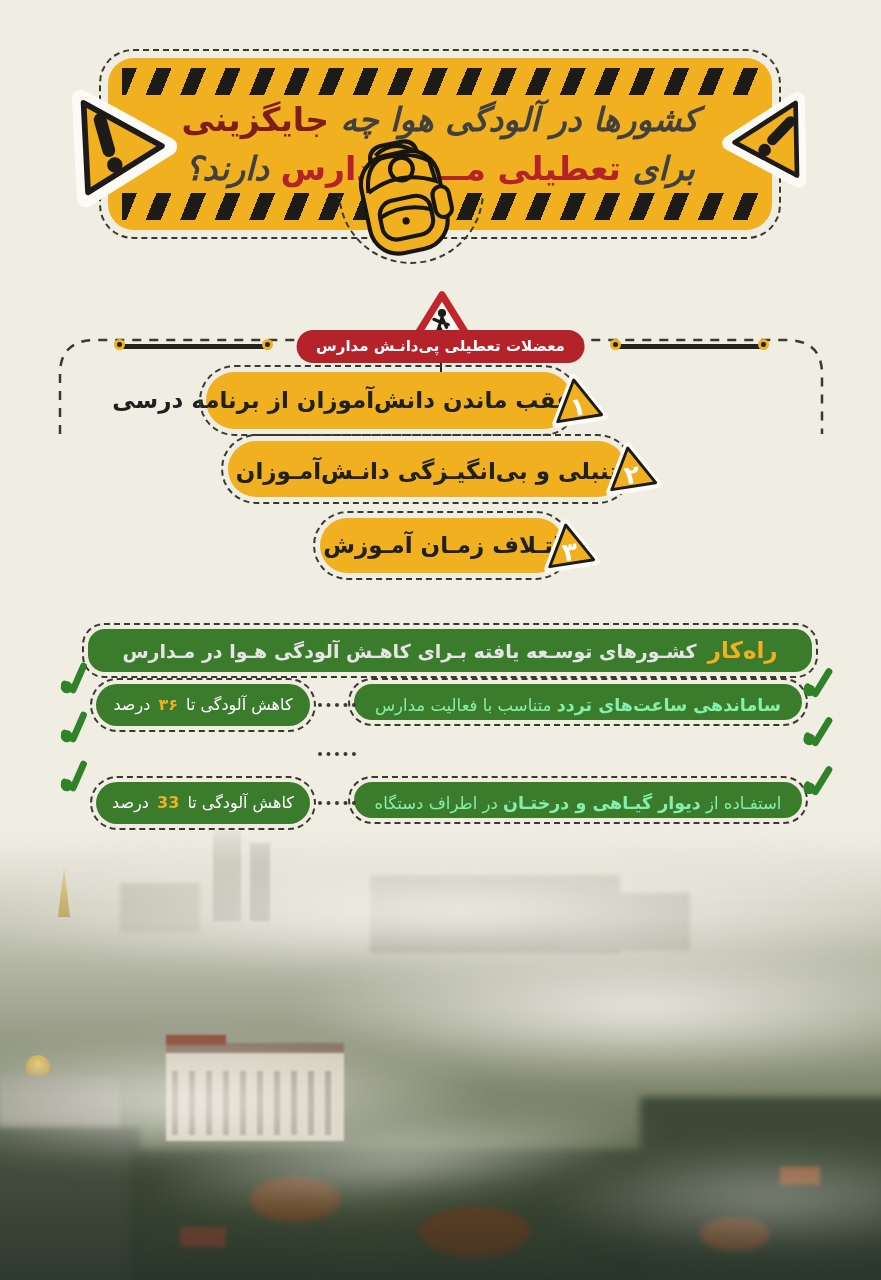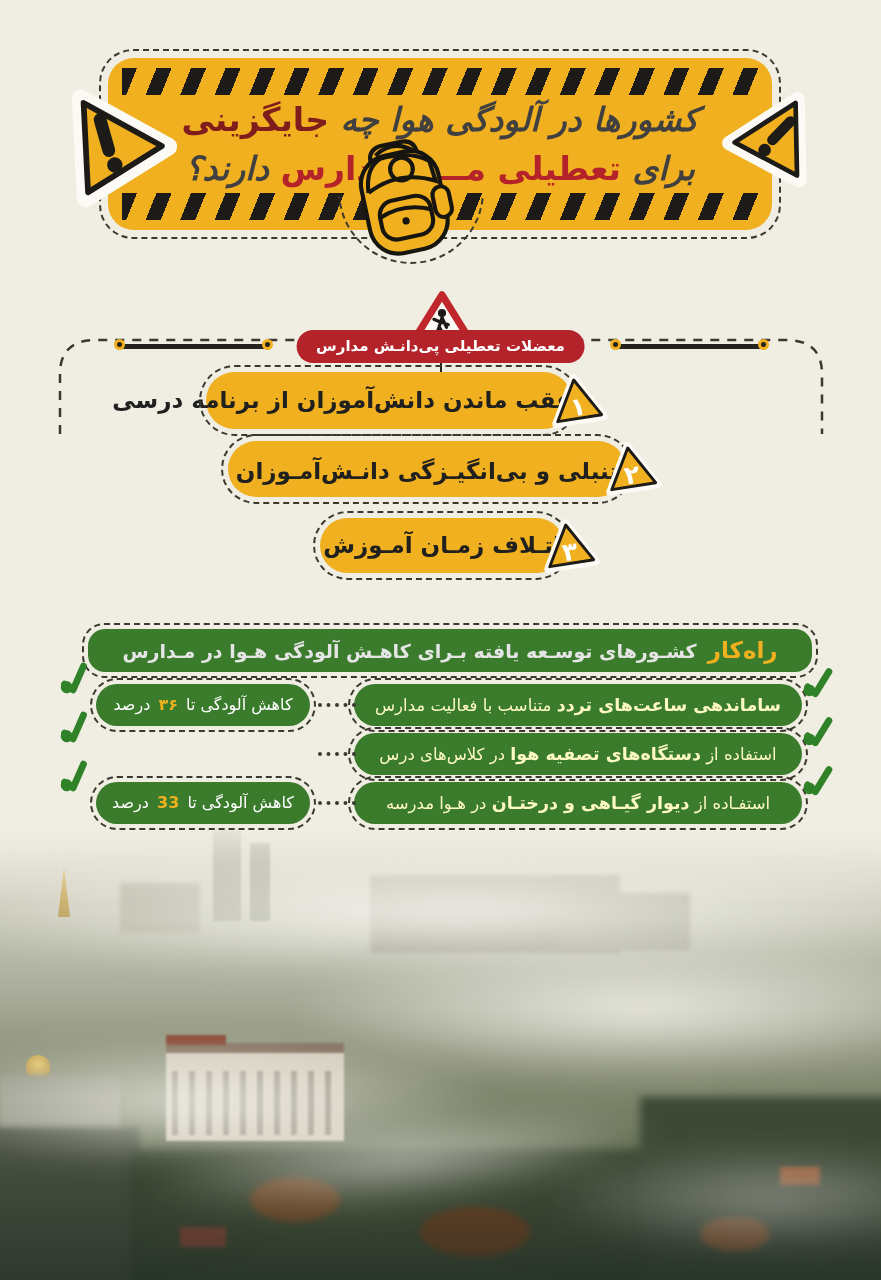--- a/index.html
+++ b/index.html
@@ -44,21 +44,21 @@
   .pp3{left:320px;top:518px;width:244px;height:55px;font-size:23px;line-height:55px;}
 
   
   .sol-header{position:absolute;left:88px;top:629px;width:724px;height:43px;background:#3a7c2c;border-radius:17px;text-align:center;line-height:43px;white-space:nowrap;z-index:2;}
   .sol-header::after{content:"";position:absolute;inset:-6px;border:2px dashed #3a382f;border-radius:22px;}
   .sol-header .accent{color:#f1b01f;font-weight:bold;font-size:23px;margin-left:6px;}
   .sol-header .rest{color:#e5e5e5;font-weight:bold;font-size:19px;}
 
   .sol-row{position:absolute;left:88px;width:724px;height:42px;z-index:2;}
   .r1{top:684px;} .r2{top:733px;} .r3{top:782px;}
-  .sol-main{position:absolute;right:10px;width:448px;height:42px;background:#3a7c2c;border-radius:21px;color:#fef9c3;text-align:center;line-height:42px;font-size:16.5px;white-space:nowrap;}
+  .sol-main{position:absolute;right:10px;width:448px;height:36px;background:#3a7c2c;border-radius:21px;color:#86efac;text-align:center;line-height:42px;font-size:16.5px;white-space:nowrap;}
   .sol-main::after,.sol-pct::after{content:"";position:absolute;inset:-6px;border:2px dashed #3a382f;border-radius:27px;}
   .sol-main b{font-size:17.5px;}
   .sol-pct{position:absolute;left:8px;width:214px;height:42px;background:#3a7c2c;border-radius:21px;color:#fff;text-align:center;line-height:42px;font-size:16px;white-space:nowrap;}
   .sol-pct .pct{color:#f1b01f;font-weight:bold;font-size:16px;margin:12px 3px;}
   .dots{position:absolute;left:230px;top:19px;width:38px;border-top:4px dotted #3c3a33;}
   .check{position:absolute;width:34px;height:34px;z-index:3;}
 
   
   .photo{position:absolute;left:0;top:797px;width:881px;height:483px;overflow:hidden;z-index:0;
     background:linear-gradient(180deg,#f0ede3 0%,#e6e3d7 7%,#cfcfc0 20%,#adb09e 38%,#8b9179 56%,#636e53 72%,#4a5641 84%,#3a463b 100%);}
@@ -177,33 +177,28 @@
     </div>
     <div class="dots"></div>
     <div class="sol-pct">
       <span>کاهش آلودگی تا</span>
       <span class="pct">۳۶</span>
       <span>درصد</span>
     </div>
   </div>
 
   <div class="sol-row r2">
-    <div class="sol-main">
-      <span>استفاده از</span>
-      <b>دستگاه‌های تصفیه هوا</b>
-      <span>در کلاس‌های درس</span>
-    </div>
     <div class="dots"></div>
   </div>
 
   <div class="sol-row r3">
     <div class="sol-main">
       <span>استفـاده از</span>
       <b>دیوار گیـاهی و درختـان</b>
-      <span>در هـوا مدرسه</span>
+      <span>در اطراف دستگاه</span>
     </div>
     <div class="dots"></div>
     <div class="sol-pct">
       <span>کاهش آلودگی تا</span>
       <span class="pct">33</span>
       <span>درصد</span>
     </div>
   </div>
 
   <svg class="check" style="left:800px;top:664px;" viewBox="0 0 40 40">

